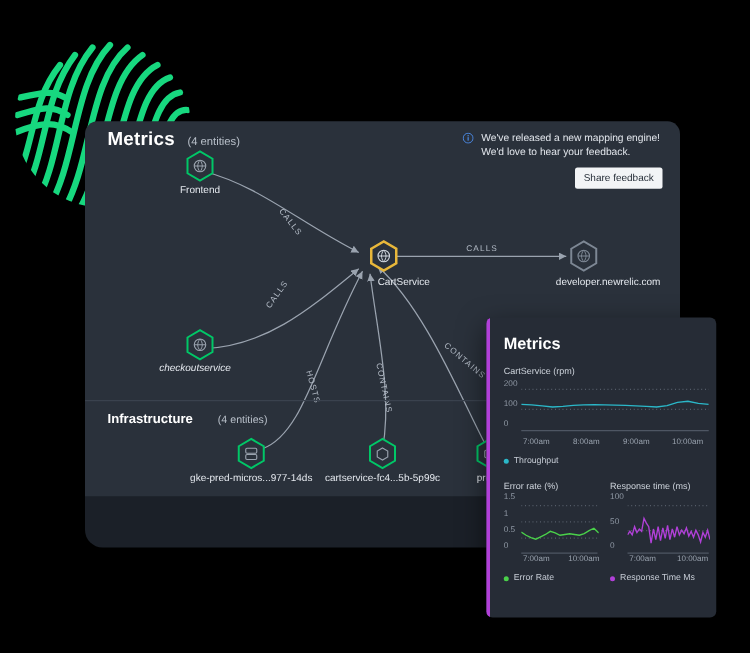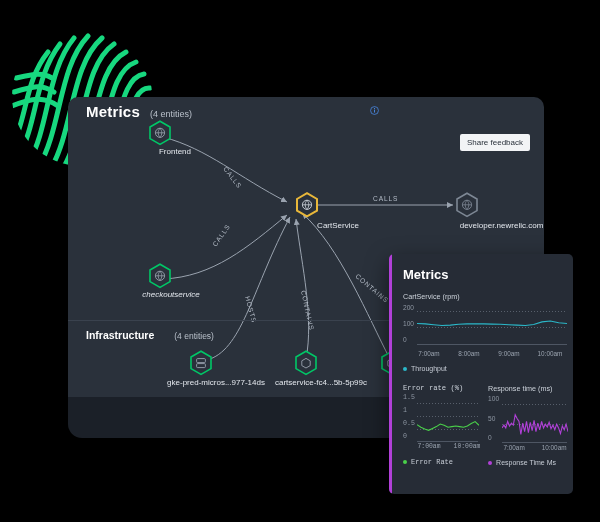--- a/index.html
+++ b/index.html
@@ -42,21 +42,21 @@
 
   .divider { position: absolute; left: 0; right: 0; top: 223px; height: 1px; background: #3a424e; }
   .infra-header { position: absolute; left: 18px; top: 232px; display: flex; align-items: baseline; gap: 20px; }
   .infra-title { font-size: 10.5px; font-weight: bold; color: #ffffff; }
   .infra-count { font-size: 8.5px; color: #b9c0ca; }
 
   .graph { position: absolute; inset: 0; }
 
   .node-label {
     position: absolute; font-size: 8px; color: #e4e8ee;
-    white-space: nowrap; transform: translateX(-50%); text-align: center; margin-left: 15px;
+    white-space: nowrap; transform: translateX(-50%); text-align: center;
   }
 
   
   .metrics-panel {
     position: absolute; left: 389px; top: 254px; width: 184px; height: 240px;
     background: #262c36; border-radius: 5px; overflow: hidden;
     box-shadow: 0 8px 22px rgba(0,0,0,.55);
   }
   .metrics-accent { position: absolute; left: 0; top: 0; bottom: 0; width: 3px; background: #b140d8; }
   .metrics-inner { position: absolute; left: 14px; top: 0; right: 6px; bottom: 0; }
@@ -112,20 +112,24 @@
       <span class="svc-count">(4 entities)</span>
     </div>
 
     <div class="notice">
       <div class="notice-row">
         <svg class="info-icon" width="9" height="9" viewBox="0 0 16 16">
           <circle cx="8" cy="8" r="7" fill="none" stroke="#4d8ff0" stroke-width="1.3"></circle>
           <circle cx="8" cy="4.6" r="1" fill="#4d8ff0"></circle>
           <rect x="7.2" y="6.6" width="1.6" height="5" fill="#4d8ff0"></rect>
         </svg>
+        <div>
+          <div class="notice-text">We've released a new mapping engine!</div>
+          <div class="notice-text">We'd love to hear your feedback.</div>
+        </div>
       </div>
       <button class="share-btn">Share feedback</button>
     </div>
 
     <svg class="graph" viewBox="0 0 476 300">
       <defs>
         <marker id="arw" markerWidth="7" markerHeight="7" refX="6" refY="3" orient="auto">
           <path d="M0,0 L6,3 L0,6 z" fill="#9aa3af"></path>
         </marker>
       </defs>
@@ -226,21 +230,21 @@
           <span class="tick-label" style="left:147px; top:1px;">10:00am</span>
         </div>
         <div class="legend" style="margin-top:4px;">
           <span class="legend-dot" style="background:#2bb8c9;"></span>
           <span>Throughput</span>
         </div>
       </div>
 
       <div style="display:flex; gap:10px; margin-top:12px;">
 
-        <div style="width:78px;font-family:Liberation Mono, monospace;">
+        <div style="width:78px;">
           <div class="chart-label">Error rate (%)</div>
           <div class="chart-box" style="height:48px;">
             <div class="axis-num" style="top:3px;">1.5</div>
             <div class="axis-num" style="top:16px;">1</div>
             <div class="axis-num" style="top:29px;">0.5</div>
             <div class="axis-num" style="top:42px;">0</div>
             <div class="grid-dot" style="top:9px;"></div>
             <div class="grid-dot" style="top:22px;"></div>
             <div class="grid-dot" style="top:35px;"></div>
             <div class="axis-line" style="top:47px;"></div>

